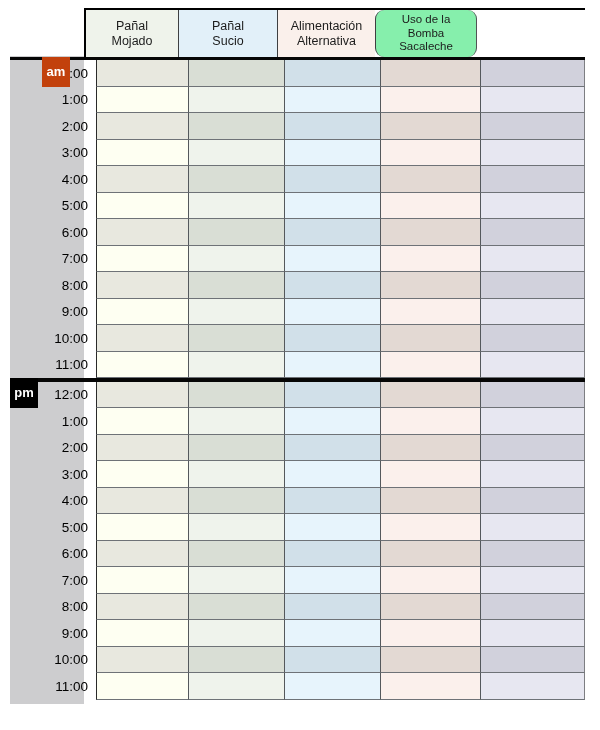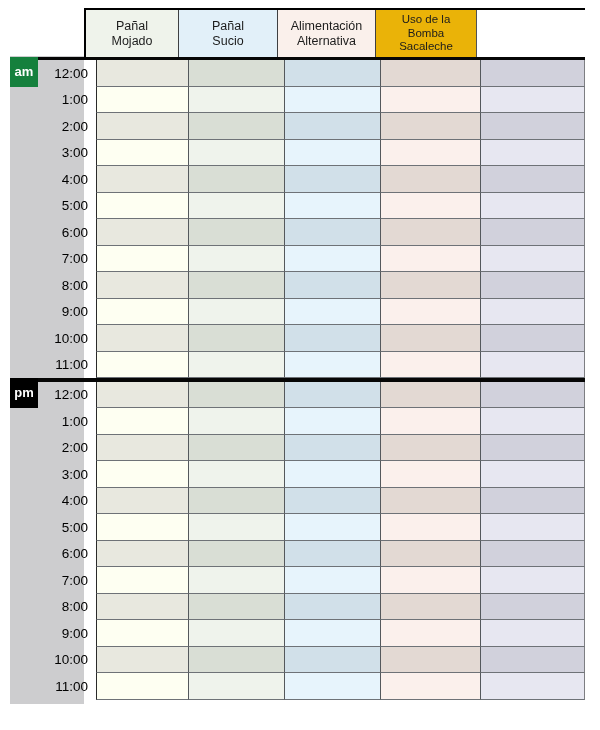--- a/index.html
+++ b/index.html
@@ -78,21 +78,21 @@
 Mojado</span>
     </div>
     <div class="hcell" style="background: rgb(226, 240, 249);">
       <span>Pañal
 Sucio</span>
     </div>
     <div class="hcell" style="background: rgb(250, 240, 235);">
       <span>Alimentación
 Alternativa</span>
     </div>
-    <div class="hcell" style="background: #eab308;">
+    <div class="hcell" style="background: #86efac; border-radius: 9px;">
       <span>Uso de la
 Bomba
 Sacaleche</span>
     </div>
   </div>
 
   <div class="time-backdrop" style="background: rgb(205, 205, 207);"></div>
 
   <div class="tbody">
     <div class="thick-bar"></div>
@@ -285,16 +285,16 @@
       <div class="row">
         <div class="time-cell">11:00</div>
         <div class="cell c0" style="background: rgb(254, 255, 242);"></div>
         <div class="cell c1" style="background: rgb(239, 243, 236);"></div>
         <div class="cell c2" style="background: rgb(231, 244, 252);"></div>
         <div class="cell c3" style="background: rgb(251, 240, 236);"></div>
         <div class="cell c4" style="background: rgb(231, 231, 241);"></div>
       </div>
     </div>
 
-  <div class="badge am" style="background: #15803d; color: rgb(255, 255, 255);">am</div>
+  <div class="badge am" style="background: #c2410c; color: rgb(255, 255, 255); margin-left: 32px;">am</div>
   <div class="badge pm" style="background: rgb(0, 0, 0); color: rgb(255, 255, 255);">pm</div>
 
 </div>
 
 </body></html>

